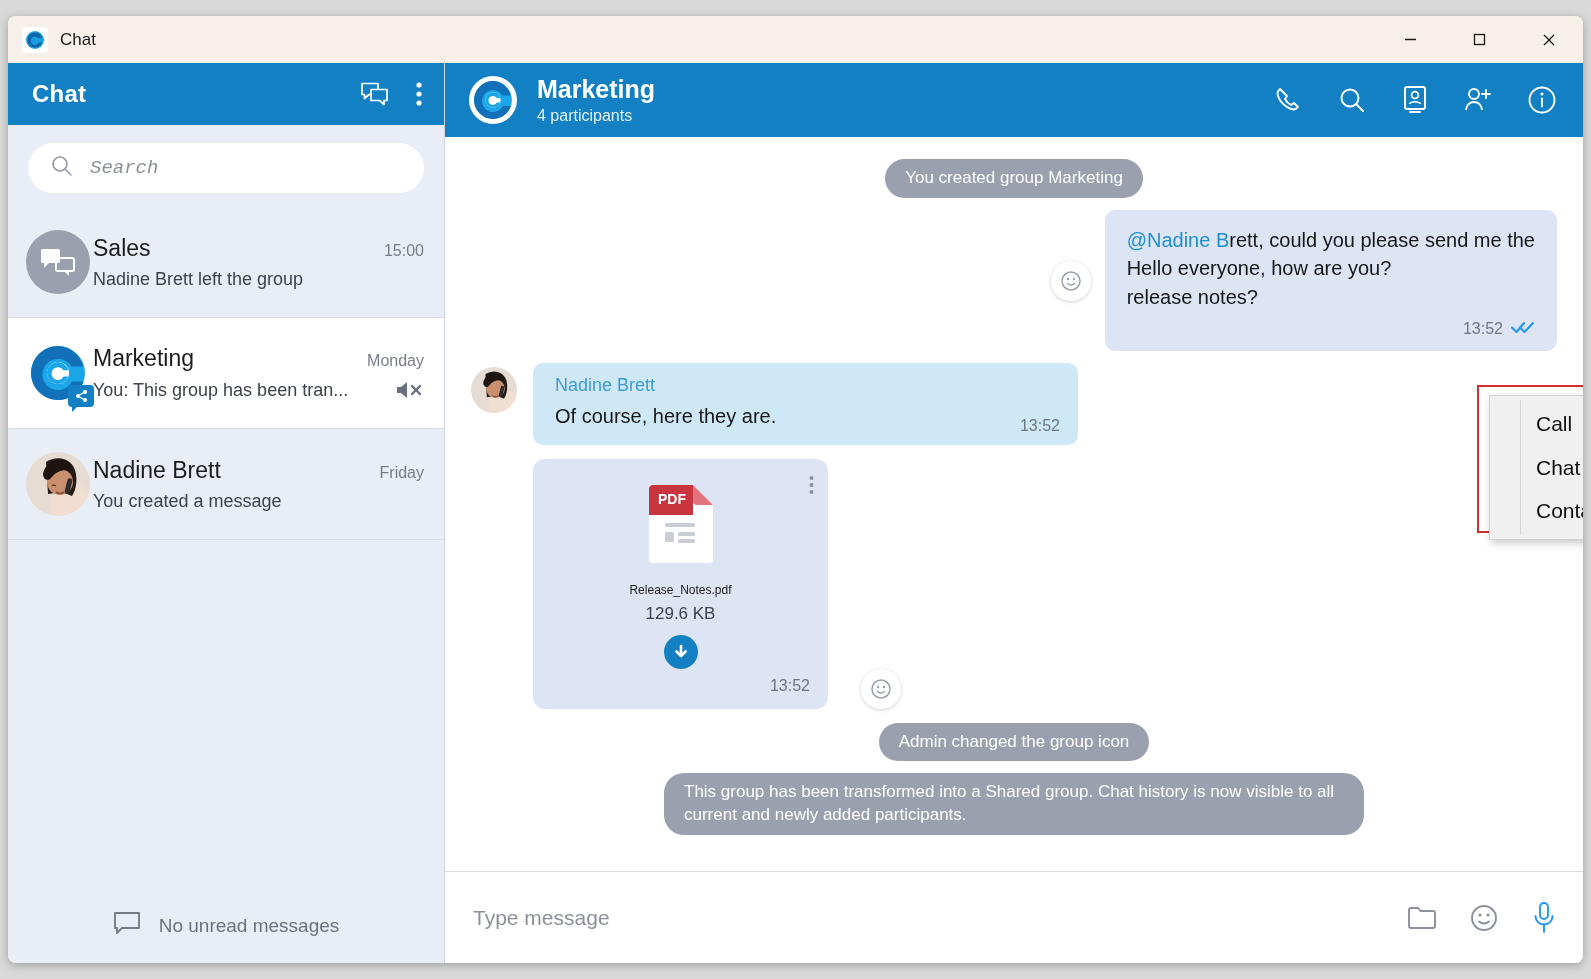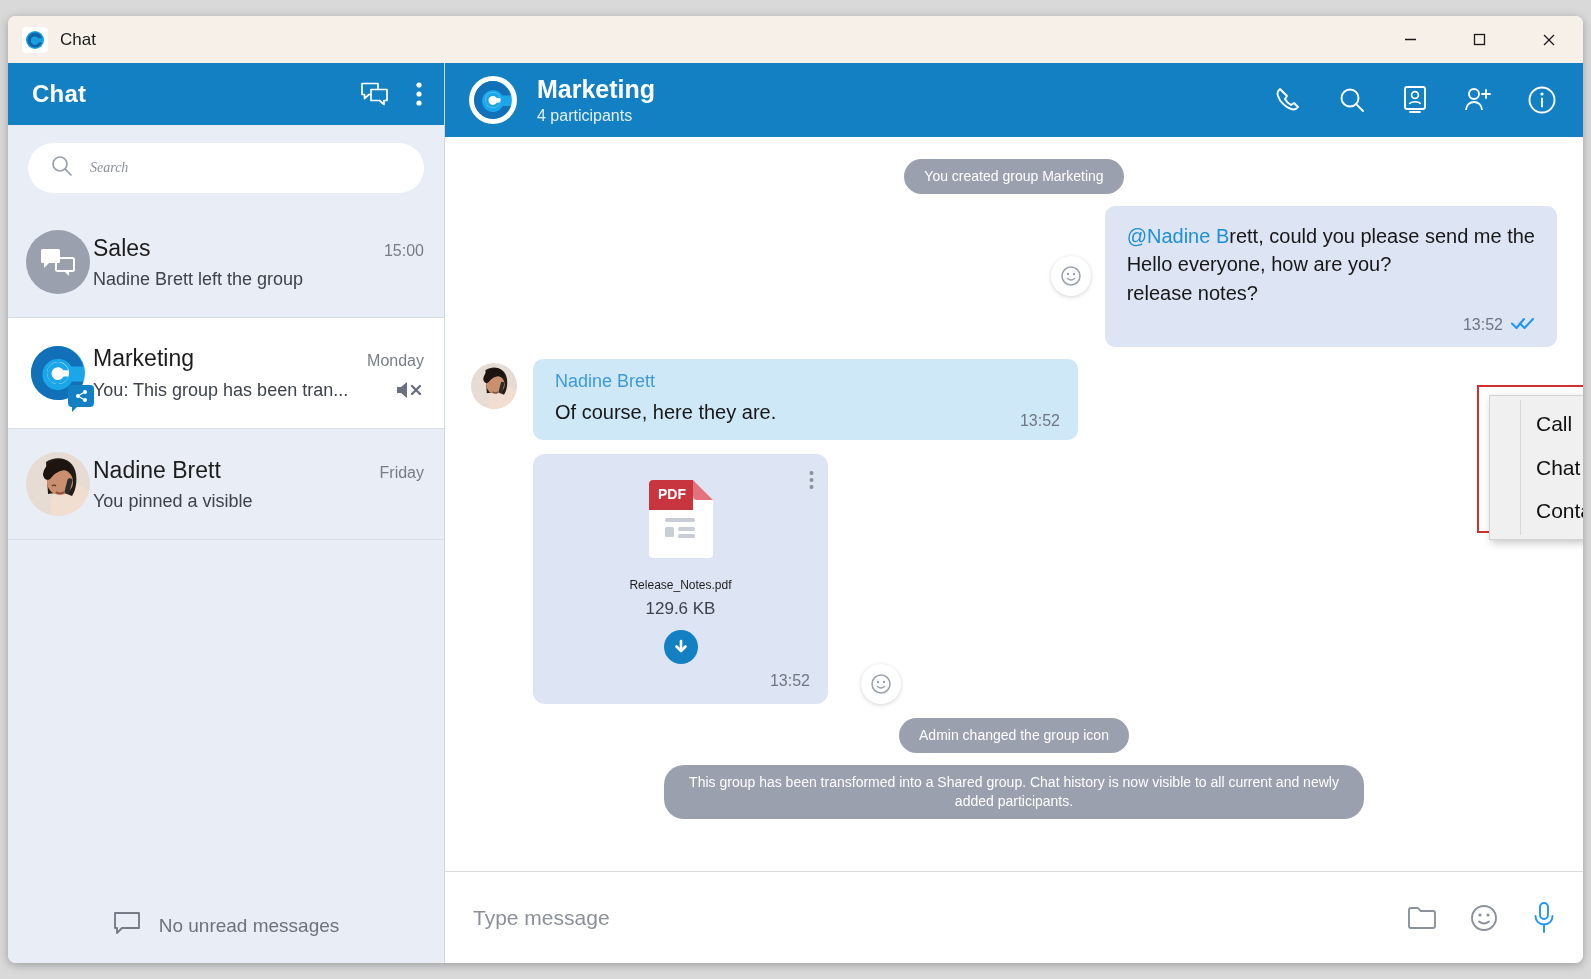--- a/index.html
+++ b/index.html
@@ -83,26 +83,26 @@
     height: 50px;
     background: #ffffff;
     border-radius: 25px;
     display: flex;
     align-items: center;
     padding: 0 22px;
     gap: 16px;
   }
   #search-input {
     border: none; outline: none;
-    font-size: 14px;
+    font-size: 19px;
     font-style: italic;
     color: #6a6f78;
     background: transparent;
     width: 100%;
-    font-family: Liberation Serif, serif;
+    font-family: Liberation Mono, monospace;
   }
   #search-input::placeholder { color: #8b9099; font-style: italic; }
 
   #chat-list { flex: 1; overflow: hidden; }
   .chat-item {
     height: 111px;
     display: flex;
     align-items: center;
     padding: 0 20px 0 18px;
     gap: 3px;
@@ -209,25 +209,24 @@
     overflow: hidden;
     padding: 22px 26px 10px 26px;
     display: flex;
     flex-direction: column;
     position: relative;
   }
   .sys-row { display: flex; justify-content: center; margin-bottom: 12px; }
   .sys-bubble {
     background: #9aa0ad;
     color: #ffffff;
-    font-size: 14px;
+    font-size: 17px;
     border-radius: 20px;
     padding: 8px 20px;
     max-width: 700px;
-    text-align: center;
     line-height: 1.35;
   }
 
   .msg-out-row {
     display: flex;
     align-items: center;
     justify-content: flex-end;
     gap: 14px;
     margin-bottom: 12px;
   }
@@ -507,21 +506,21 @@
                 <path d="M30 40q4 3 8 0" stroke="#8a4a3a" stroke-width="1.6" fill="none"></path>
               </svg>
             </div>
           </div>
           <div class="ci-text">
             <div class="ci-row1">
               <span class="ci-name">Nadine Brett</span>
               <span class="ci-time">Friday</span>
             </div>
             <div class="ci-row2">
-              <span class="ci-preview">You pinned a visible</span>
+              <span class="ci-preview">You created a message</span>
             </div>
           </div>
         </div>
 
       </div>
 
       <div id="sidebar-footer">
         <span>
           <svg width="30" height="26" viewBox="0 0 30 26">
             <path d="M2 2h24v15H9l-5 5v-5H2z" fill="none" stroke="#767c87" stroke-width="1.9" stroke-linejoin="round"></path>

